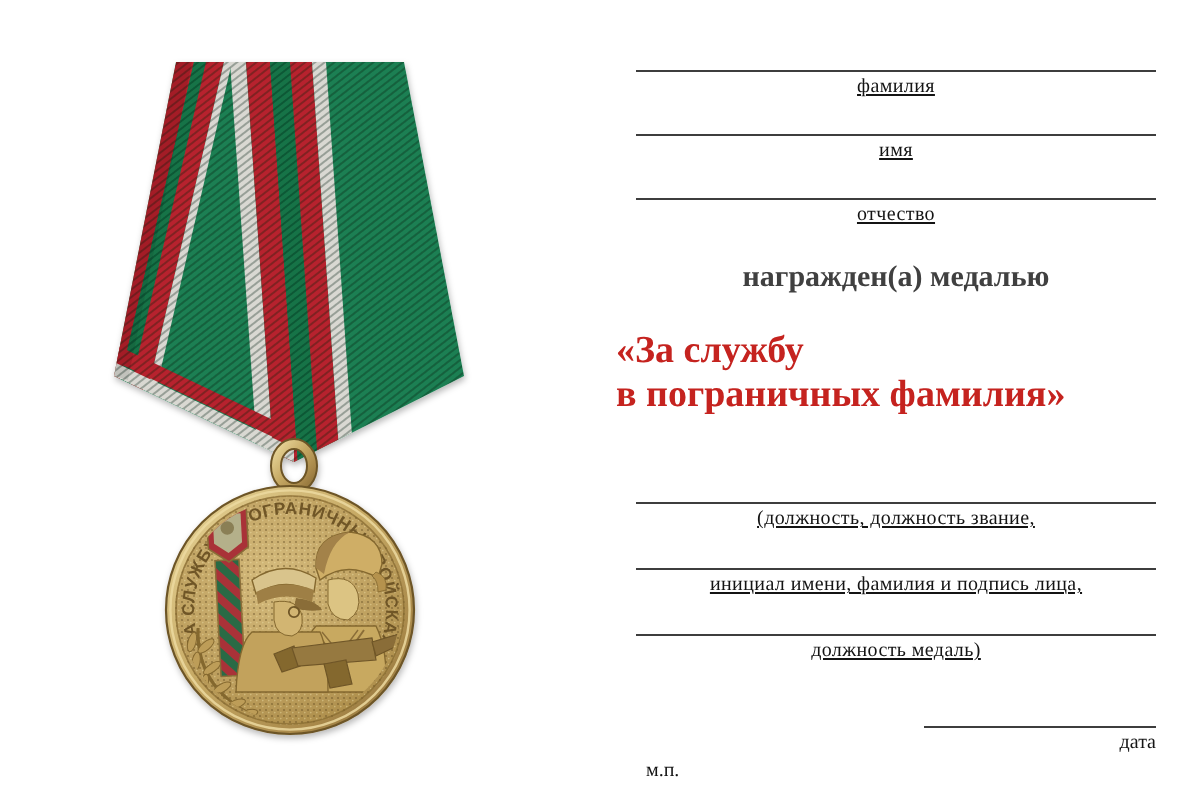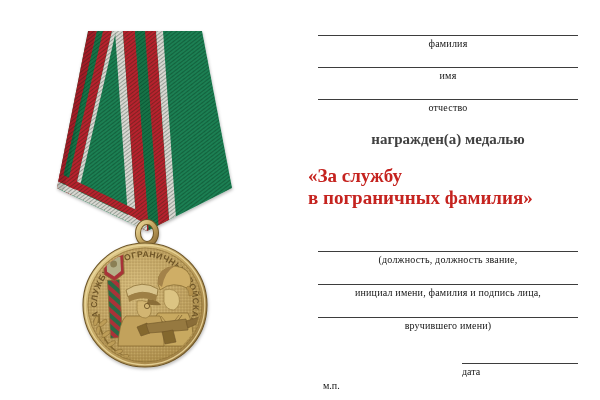--- a/index.html
+++ b/index.html
@@ -4,33 +4,33 @@
 <style>
   html,body { margin:0; padding:0; background:#ffffff; }
   .stage {
     position:relative; width:600px; height:400px; background:#ffffff;
     font-family:"Liberation Serif", serif; overflow:hidden;
   }
   .medal-wrap { position:absolute; left:0; top:0; width:300px; height:400px; }
   .fline { position:absolute; left:318px; width:260px; height:0; border-top:1.4px solid #3d3d3d; }
   .flabel {
     position:absolute; left:318px; width:260px; text-align:center;
-    font-size:10px; line-height:11px; color:#141414; letter-spacing:0.2px;
+    font-size:10px; line-height:11px; color:#141414; letter-spacing:0.2px;text-decoration:underline;
   }
   .award-statement {
     position:absolute; left:318px; width:260px; text-align:center;
     font-size:15px; line-height:17px; font-weight:bold; color:#404040;
   }
   .medal-title {
     position:absolute; left:308px; width:280px; text-align:left;
     font-size:19px; line-height:21px; font-weight:bold; color:#c5231f;
   }
   .small-note { position:absolute; font-size:10px; color:#141414; }
   .dline { position:absolute; left:462px; width:116px; height:0; border-top:1.4px solid #3d3d3d; }
-  .dlabel { position:absolute; left:462px; width:116px; text-align:left; font-size:10px; color:#141414; }
+  .dlabel { position:absolute; left:462px; width:116px; text-align:right; font-size:10px; color:#141414; }
 </style>
 </head>
 <body>
 
 <div class="stage">
 
   <div class="medal-wrap">
     <svg width="300" height="400" viewBox="0 0 300 400">
       <defs>
         <linearGradient id="gGold" x1="0" y1="0" x2="1" y2="1">
@@ -184,19 +184,19 @@
   <div class="medal-title" style="top:165px">«За службу</div>
   <div class="medal-title" style="top:187px">в пограничных фамилия»</div>
 
   <div class="fline" style="top:251px"></div>
   <div class="flabel" style="top:254px">(должность, должность звание,</div>
 
   <div class="fline" style="top:284px"></div>
   <div class="flabel" style="top:287px">инициал имени, фамилия и подпись лица,</div>
 
   <div class="fline" style="top:317px"></div>
-  <div class="flabel" style="top:320px">вручившего имени)</div>
+  <div class="flabel" style="top:320px">должность медаль)</div>
 
   <div class="small-note" style="left:323px; top:380px">м.п.</div>
   <div class="dline" style="top:363px"></div>
   <div class="dlabel" style="top:366px">дата</div>
 
 </div>
 
 </body></html>

